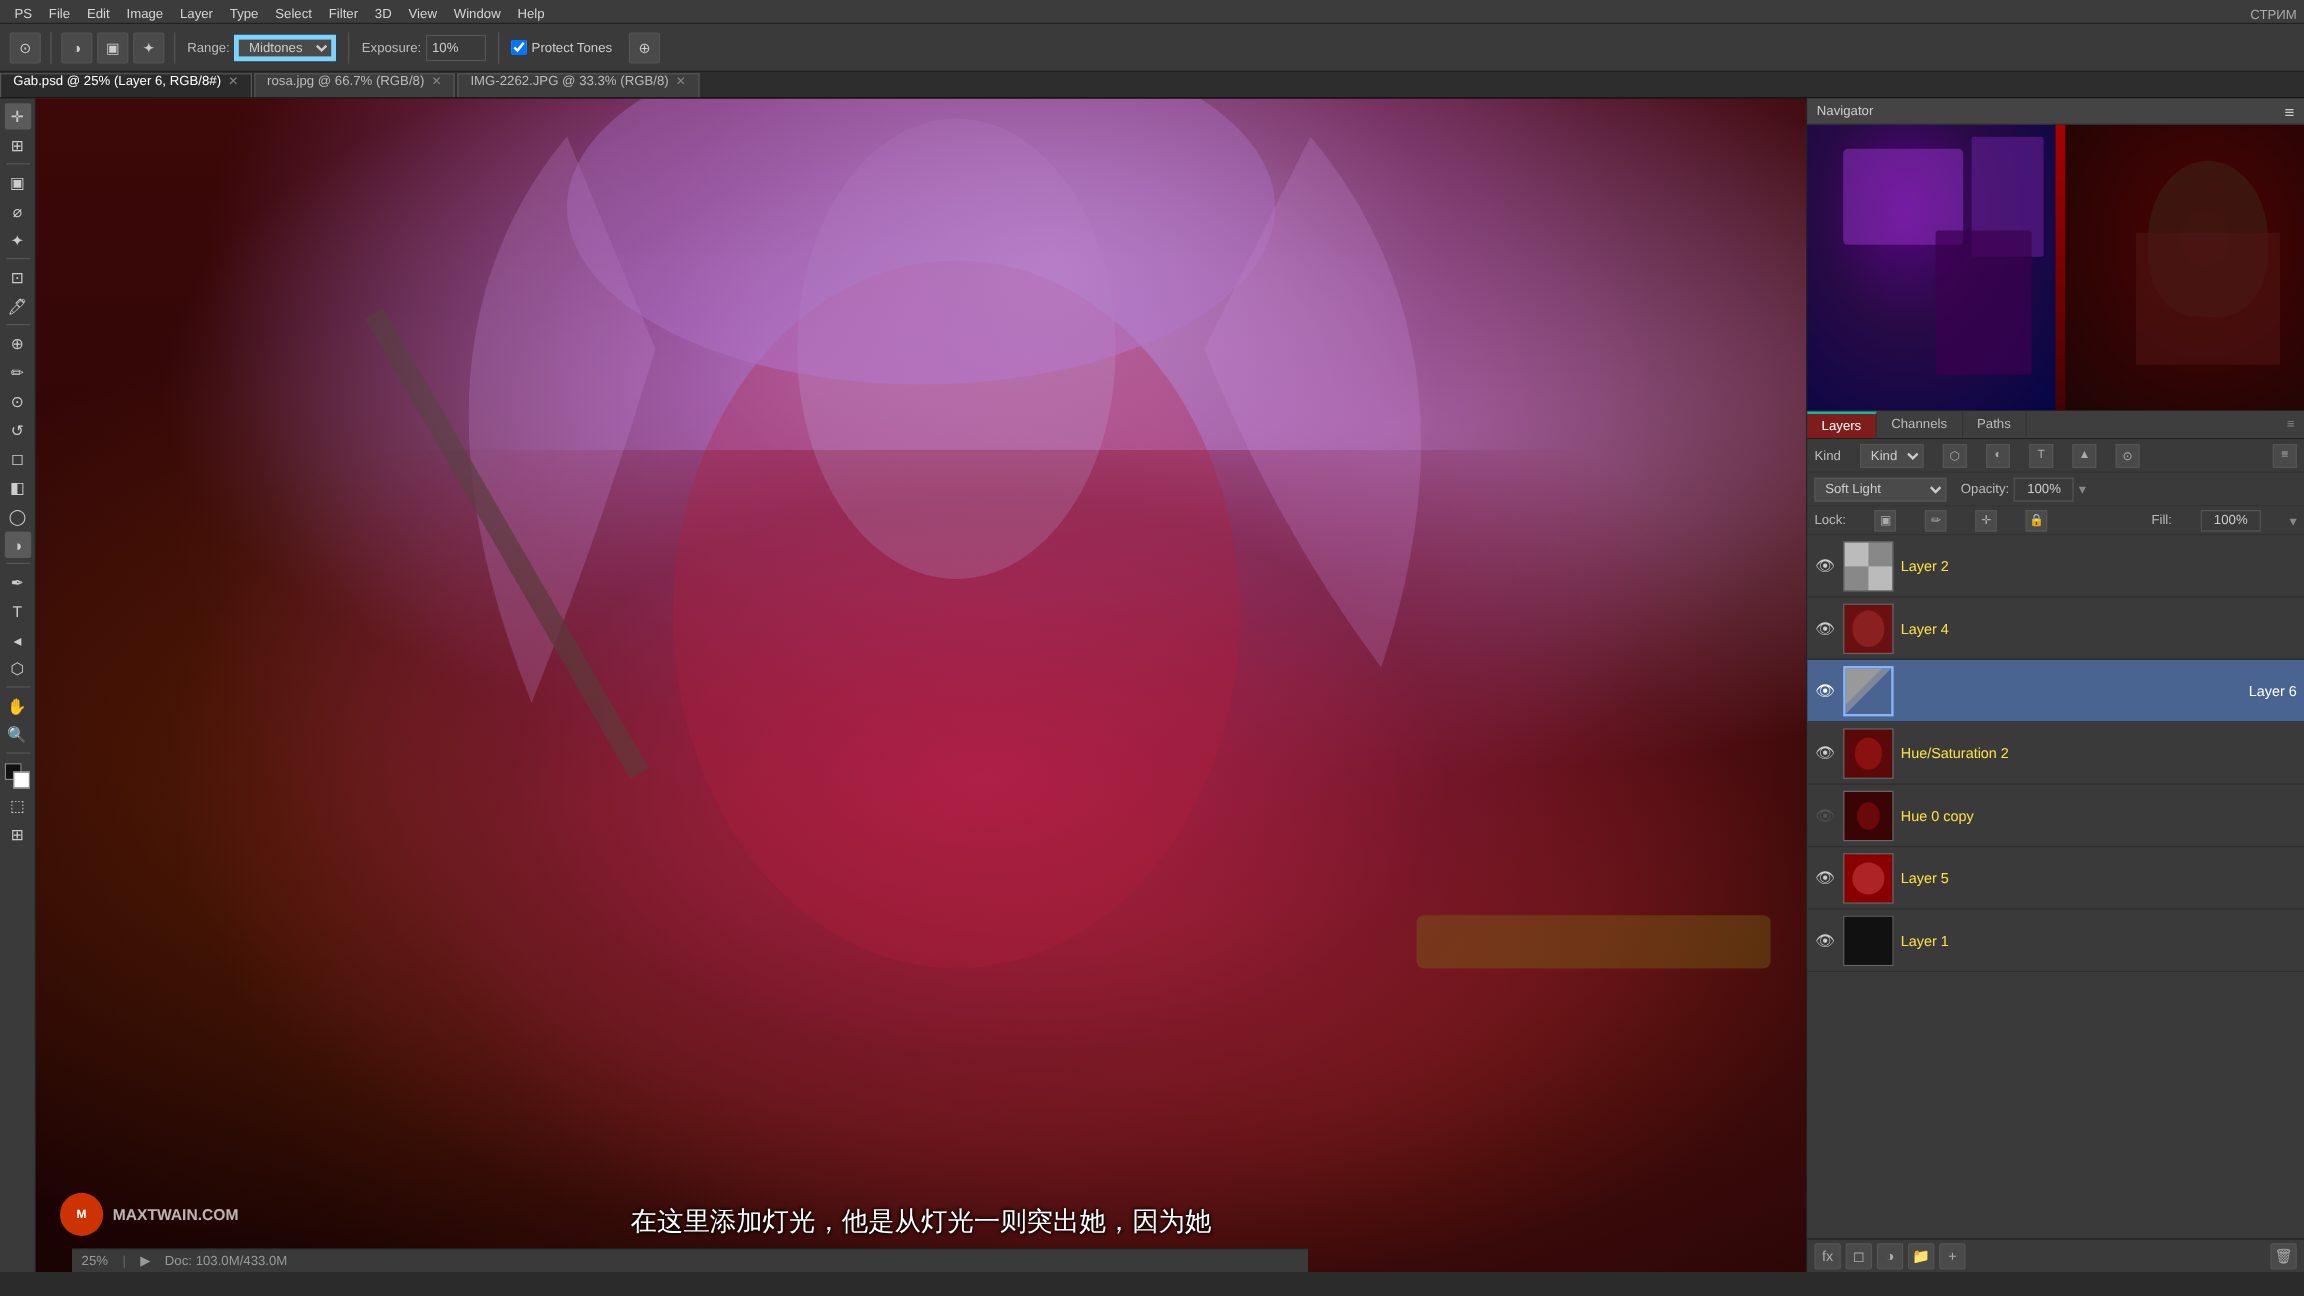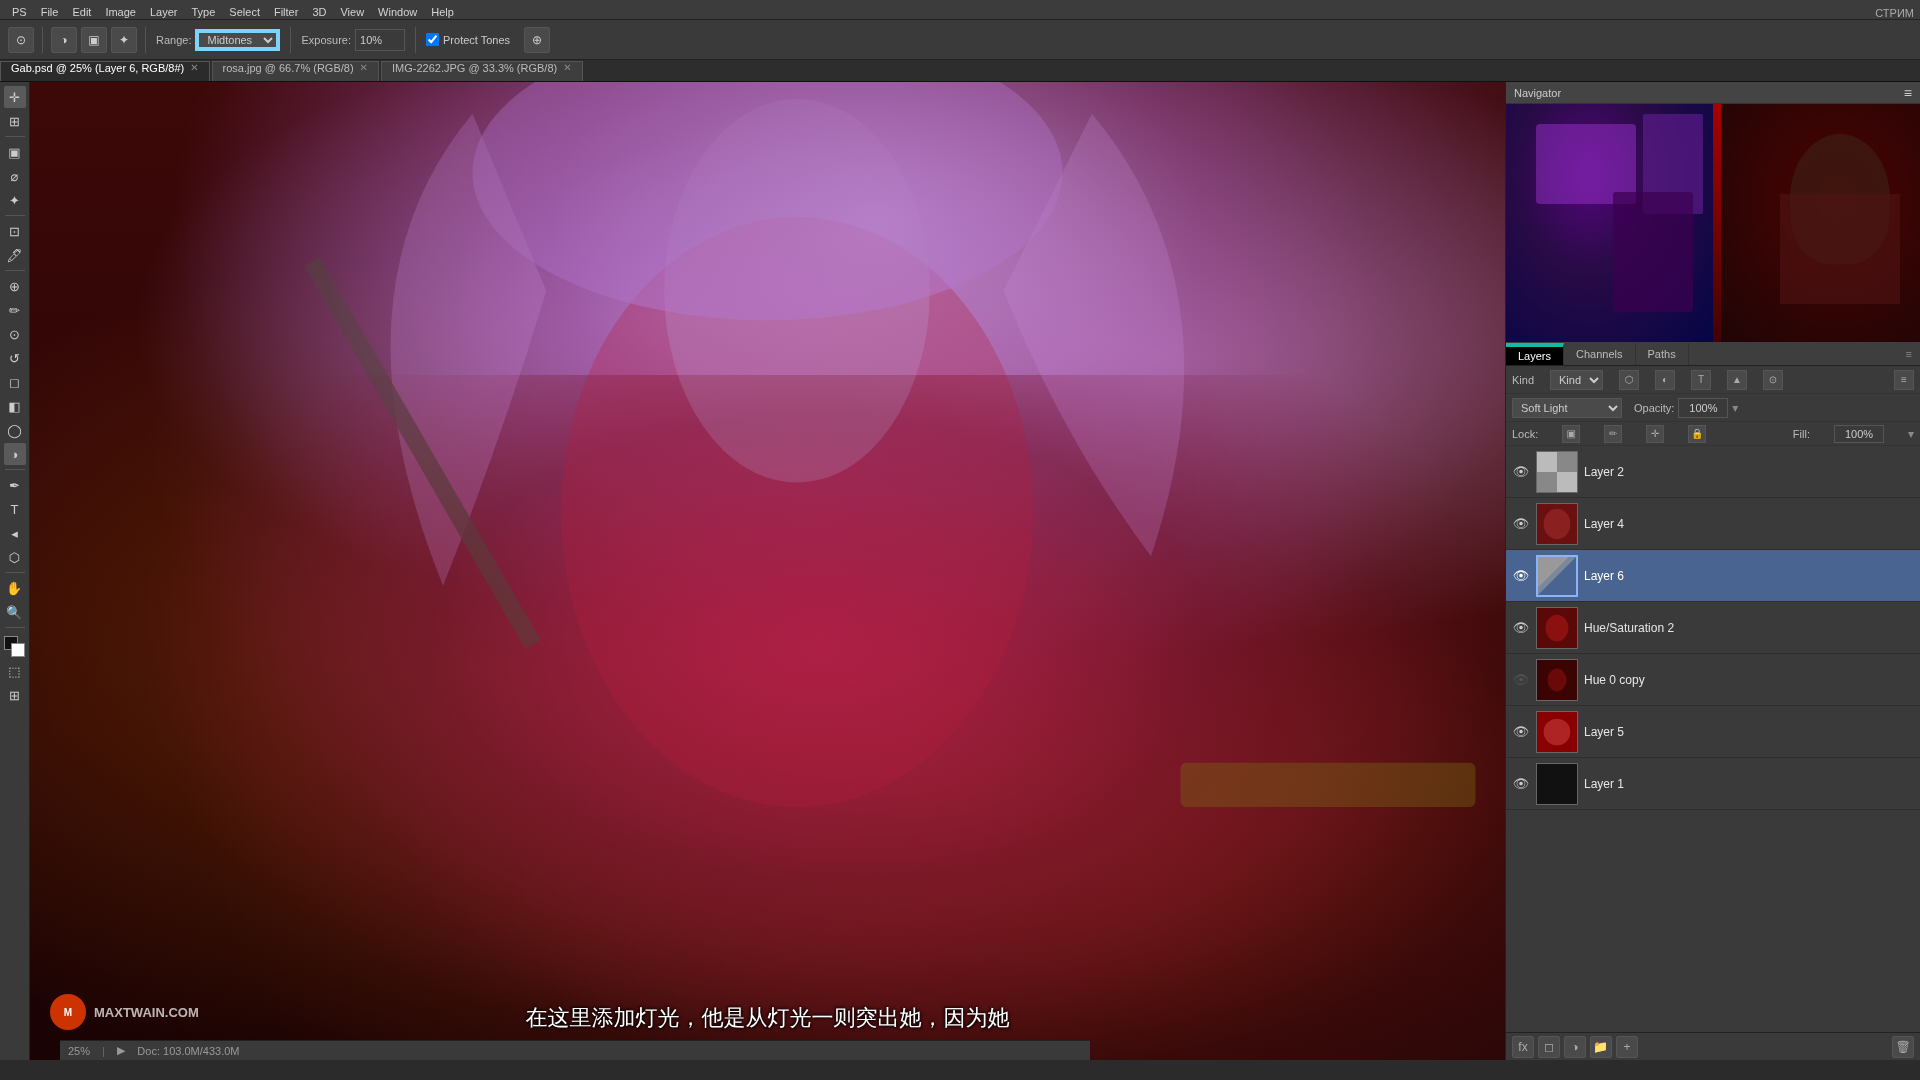--- a/index.html
+++ b/index.html
@@ -329,23 +329,23 @@
       padding: 2px 12px;
       font-size: 11px;
       cursor: pointer;
       color: #bbb;
       height: 22px;
       display: flex;
       align-items: center;
       border-right: 1px solid #333;
     }
     .layers-tab.active {
-      background: #000000;
+      background: #7f1d1d;
       color: #fff;
-      border-top: 4px solid #14b8a6;
+      border-top: 2px solid #14b8a6;
     }
     #layers-kind-bar {
       height: 28px;
       background: #3a3a3a;
       display: flex;
       align-items: center;
       padding: 0 6px;
       gap: 16px;
       border-bottom: 1px solid #333;
     }
@@ -473,24 +473,24 @@
     }
     .layer-thumb-2 { background: linear-gradient(135deg, #888 0%, #bbb 100%); }
     .layer-thumb-4 { background: linear-gradient(135deg, #5a1010 0%, #8b2020 100%); }
     .layer-thumb-6 { background: linear-gradient(135deg, #888 40%, rgba(0,0,0,0) 40%); }
     .layer-thumb-hue { background: linear-gradient(135deg, #8b1010 0%, #5a0808 100%); }
     .layer-thumb-copy { background: linear-gradient(135deg, #6b0808 0%, #3a0404 100%); }
     .layer-thumb-5 { background: radial-gradient(circle, #cc4444 0%, #880000 100%); }
     .layer-thumb-1 { background: #111; }
     .layer-name {
       font-size: 12px;
-      color: #e5e5e5;
+      color: #fde047;
       flex: 1;
     }
-    .layer-item.active .layer-name { color: #fff; }
+    .layer-item.active .layer-name { color: #fff; text-align: right; }
 
     
     #layers-bottom {
       height: 28px;
       background: #3a3a3a;
       border-top: 1px solid #222;
       display: flex;
       align-items: center;
       padding: 0 6px;
       gap: 4px;

